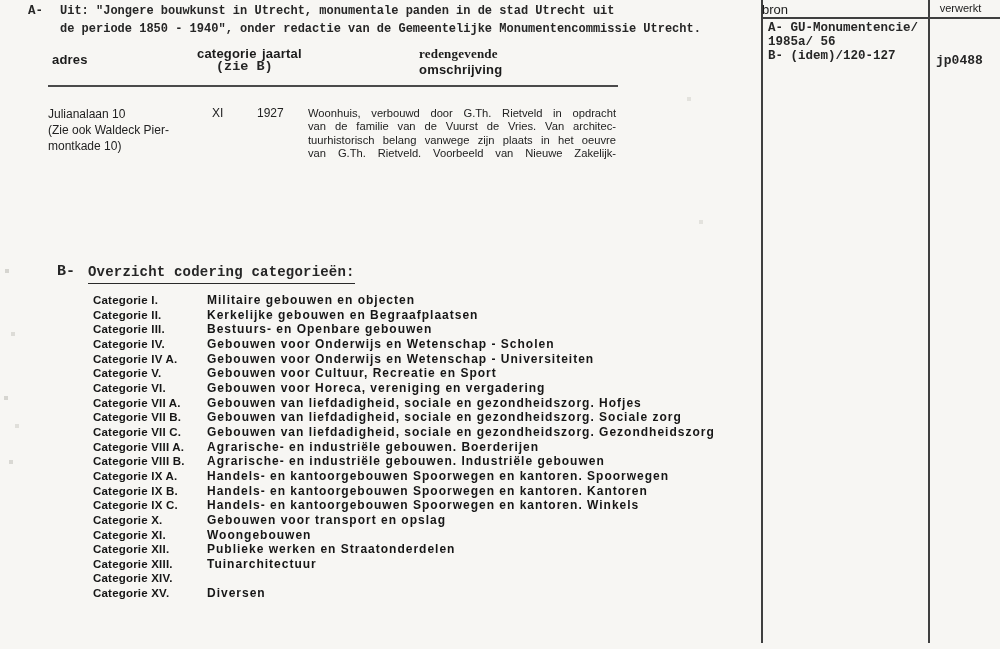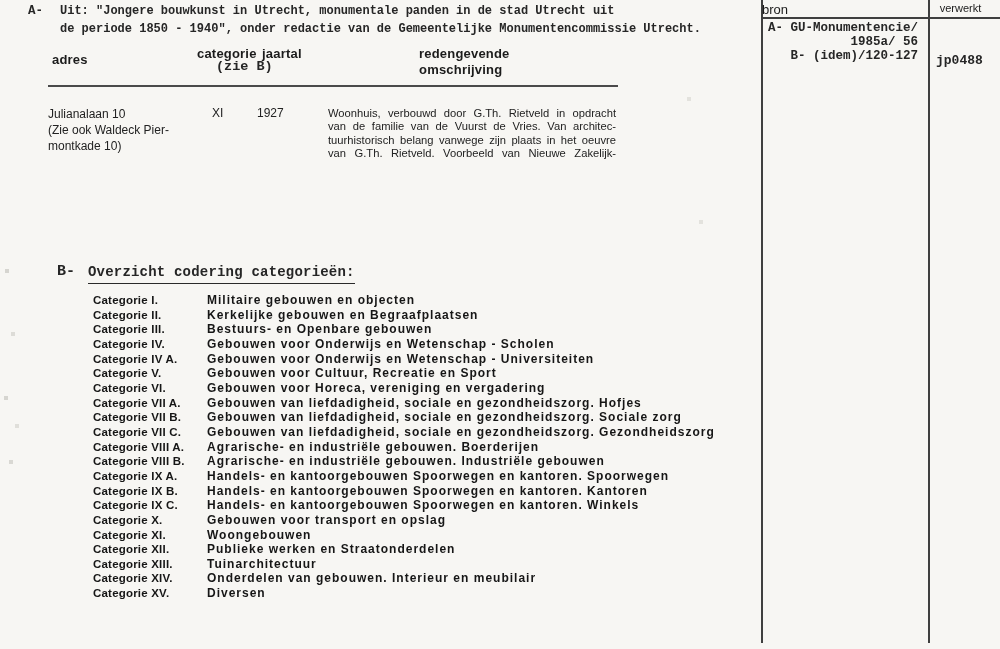--- a/index.html
+++ b/index.html
@@ -18,48 +18,48 @@
   
   .a-label{left:28px;top:4px;font-size:12.5px;}
   .intro{left:60px;top:3px;font-size:12px;line-height:17.6px;}
 
   
   .colhead{font-size:13px;font-weight:bold;color:#1b1b1b;letter-spacing:.2px;}
   .h-adres{left:52px;top:46px;margin-top:6px;}
   .h-categorie{left:197px;top:46px;}
   .h-zieb{left:184px;top:59px;font-size:13.5px;margin-left:32px;}
   .h-jaartal{left:262px;top:46px;}
-  .h-reden1{left:419px;top:46px;}
+  .h-reden1{left:419px;top:46px;font-family:Liberation Serif, serif;}
   .h-reden2{left:419px;top:62px;}
   .head-rule{left:48px;top:85px;width:570px;height:2px;background:#4a4a4a;}
 
   
   .entry-adres{left:48px;top:106px;font-size:12px;line-height:16px;color:#222;}
   .entry-cat{left:212px;top:106px;font-size:12px;color:#222;}
   .entry-year{left:257px;top:106px;font-size:12px;color:#222;}
   .entry-desc{left:308px;top:107px;width:308px;font-size:11.2px;line-height:13.4px;color:#222;}
-  .entry-desc .jline{text-align:justify;text-align-last:justify;margin-left:20px;}
+  .entry-desc .jline{text-align:justify;text-align-last:justify;}
 
   
   .b-label{left:57px;top:263px;font-size:15px;}
   .b-title{left:88px;top:264px;font-size:14px;border-bottom:1.5px solid #2a2a2a;padding-bottom:3px;letter-spacing:.2px;}
 
   .cat-list{left:93px;top:293px;width:664px;overflow:hidden;}
   .cat-row{display:flex;line-height:14.66px;white-space:nowrap;}
   .cat-row .code{flex:0 0 114px;font-size:11.5px;font-weight:bold;color:#161616;letter-spacing:.2px;}
   .cat-row .desc{font-size:12px;font-weight:bold;color:#161616;letter-spacing:1px;white-space:nowrap;}
 
   
   .vline{top:0;width:1.5px;height:643px;background:#3f3f3f;}
   .vline-1{left:761px;}
   .vline-2{left:928px;}
   .hline{left:761px;top:17px;width:239px;height:1.5px;background:#3f3f3f;}
   .bron-head{left:762px;top:2px;width:166px;text-align:left;font-size:13px;color:#1b1b1b;}
   .verwerkt-head{left:929px;top:2px;width:63px;text-align:center;font-size:11px;color:#1b1b1b;}
-  .bron-box{left:768px;top:22px;font-size:12.5px;line-height:13.8px;text-align:right;}
+  .bron-box{left:768px;top:22px;font-size:12.5px;line-height:13.8px;}
   .verwerkt-value{left:936px;top:53px;font-size:13px;}
 
   
   .specks{left:0;top:0;width:2px;height:2px;pointer-events:none;background:transparent;
     box-shadow:6px 270px 0 1px #d6d5d0, 12px 333px 0 1px #dddcd7, 5px 397px 0 1px #d6d5d0,
                16px 425px 0 1px #e0dfda, 10px 461px 0 1px #d9d8d3, 700px 221px 0 1px #e3e2dd,
                688px 98px 0 1px #e3e2dd;}
 </style>
 </head>
 <body>
@@ -171,21 +171,20 @@
       <div class="cat-row">
         <span class="code">Categorie XII.</span>
         <span class="desc">Publieke werken en Straatonderdelen</span>
       </div>
       <div class="cat-row">
         <span class="code">Categorie XIII.</span>
         <span class="desc">Tuinarchitectuur</span>
       </div>
       <div class="cat-row">
         <span class="code">Categorie XIV.</span>
-        <span class="desc">Onderdelen van gebouwen. Interieur en meubilair</span>
       </div>
       <div class="cat-row">
         <span class="code">Categorie XV.</span>
         <span class="desc">Diversen</span>
       </div>
     </div>
 
   <div class="abs vline vline-1"></div>
   <div class="abs vline vline-2"></div>
   <div class="abs hline"></div>

